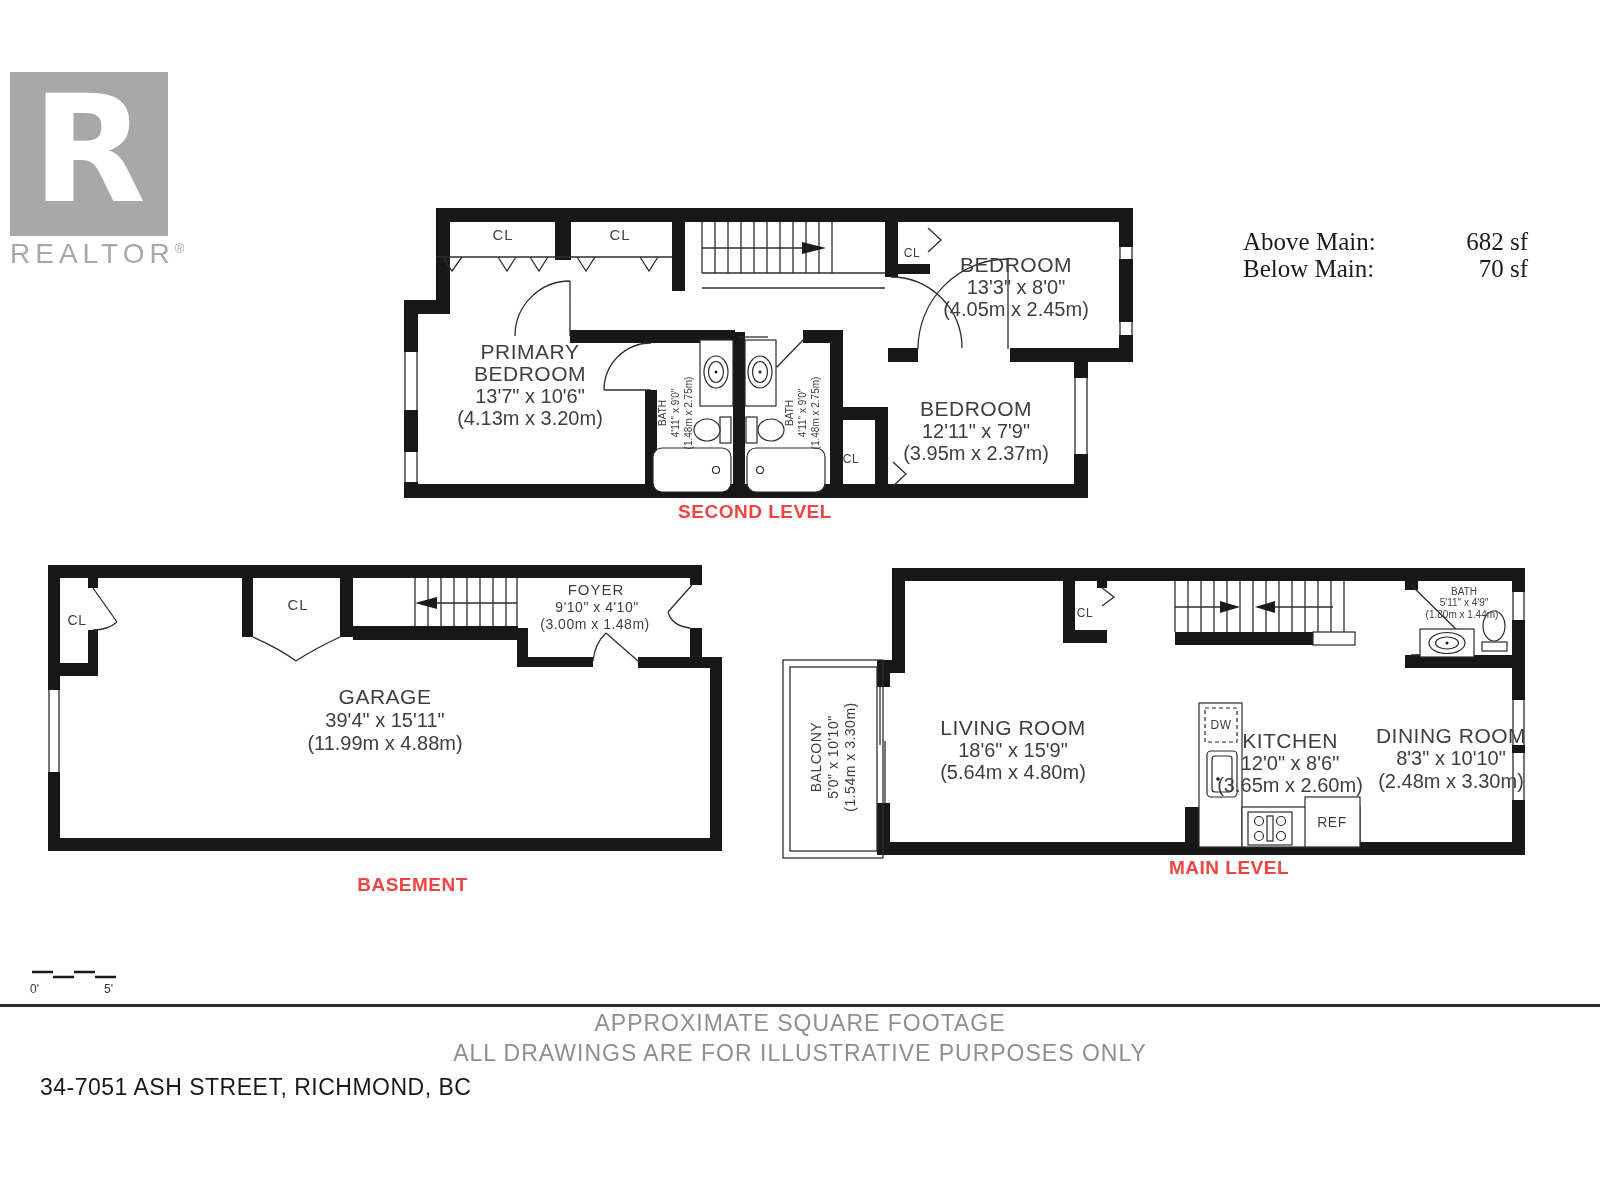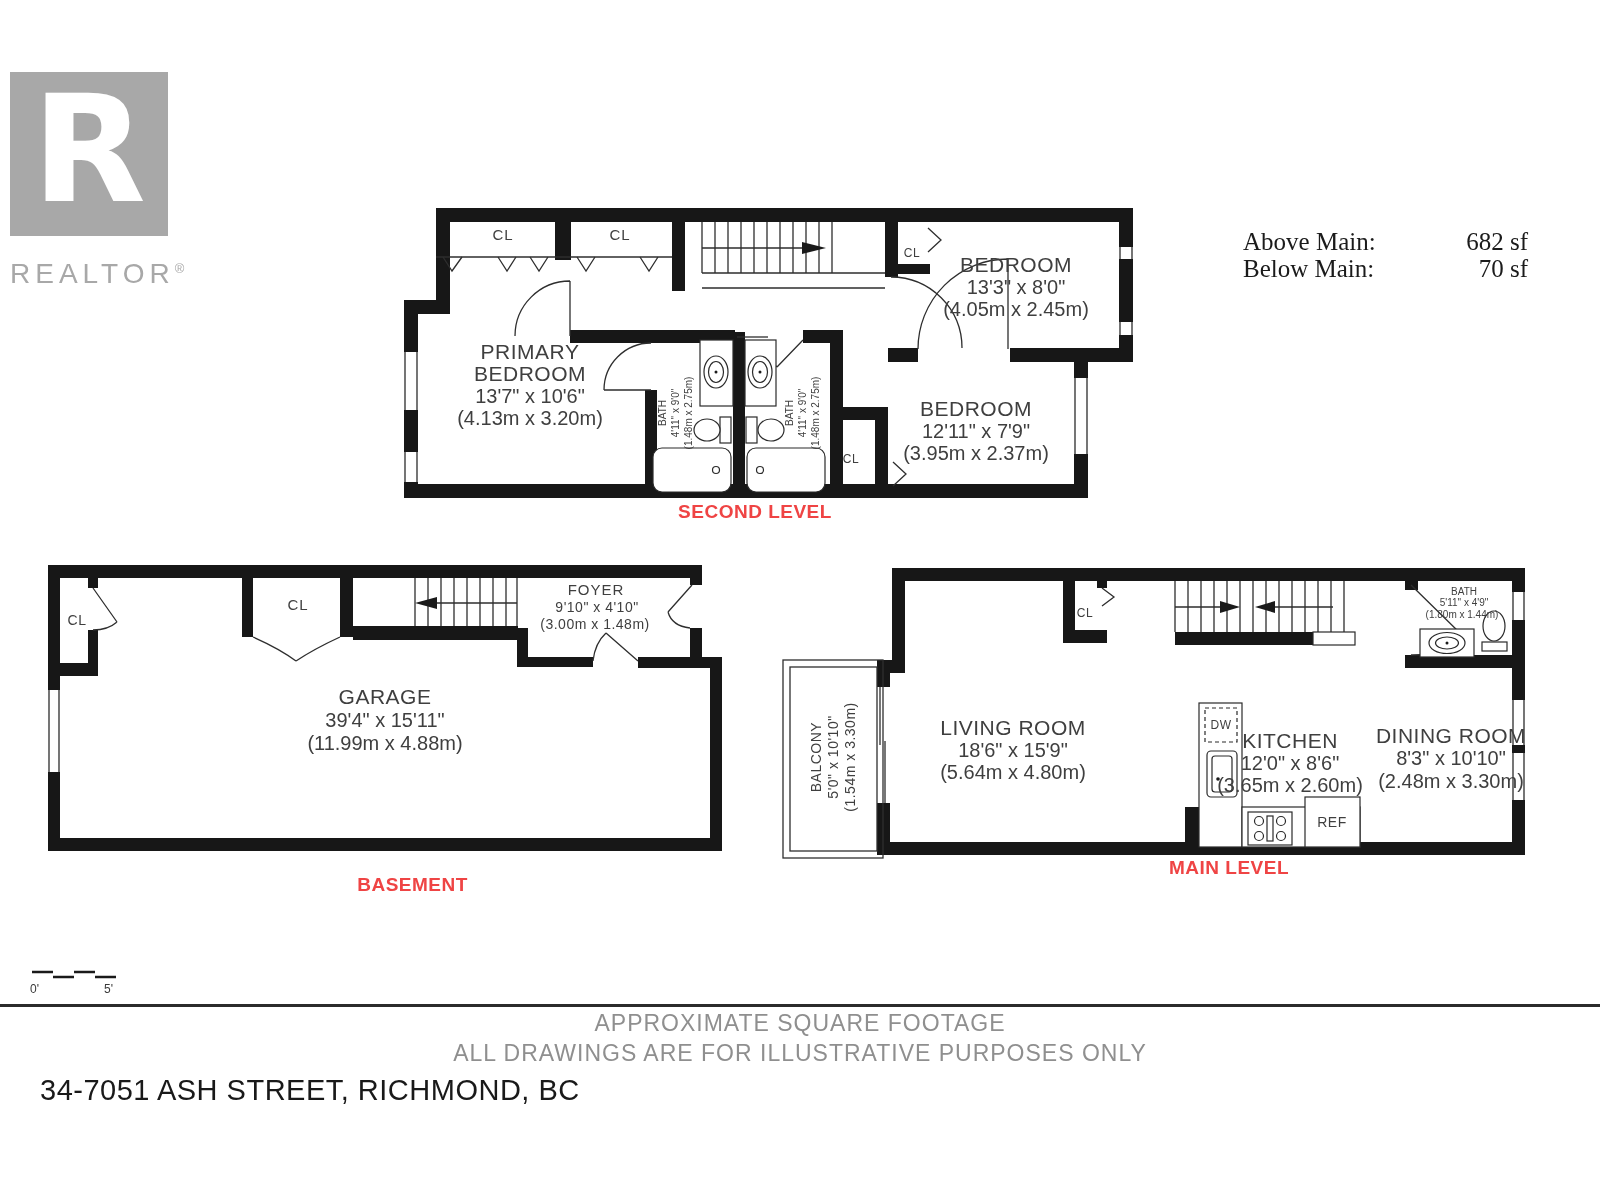--- a/index.html
+++ b/index.html
@@ -4,31 +4,31 @@
 <style>
   html,body{margin:0;padding:0;background:#e8e8e8;}
   .page{position:relative;width:1600px;height:1200px;background:#ffffff;overflow:hidden;
         font-family:"Liberation Sans",sans-serif;}
   
   .logo-mark{position:absolute;left:10px;top:72px;width:158px;height:164px;background:#a8a8a8;
              display:flex;align-items:center;justify-content:center;}
   .logo-mark span{color:#fff;font-family:"DejaVu Sans",sans-serif;font-weight:bold;
                   font-size:148px;line-height:148px;transform:translateY(-4px);}
   .logo-word{position:absolute;left:10px;top:238px;width:200px;color:#a8a8a8;
-             font-size:28px;letter-spacing:5px;font-family:"Liberation Sans",sans-serif;margin-top:20px;}
+             font-size:28px;letter-spacing:5px;font-family:"Liberation Sans",sans-serif;}
   .logo-word sup{font-size:13px;letter-spacing:0;}
   
   .summary{position:absolute;left:1243px;top:228px;width:285px;
            font-family:"Liberation Serif",serif;font-size:25px;color:#1b1b1b;line-height:27px;}
   .summary .row{display:flex;justify-content:space-between;}
   
   .caption{position:absolute;font-size:19px;font-weight:bold;letter-spacing:.5px;color:#ef4444;text-align:center;}
   .divider{position:absolute;left:0;top:1004px;width:1600px;height:3px;background:#2b2b2b;}
   .foot{position:absolute;left:0;width:1600px;text-align:center;color:#8f8f8f;font-size:23px;letter-spacing:1px;}
-  .address{position:absolute;left:40px;top:1074px;font-size:29px;color:#191919;letter-spacing:.5px;}
+  .address{position:absolute;left:40px;top:1074px;font-size:23px;color:#191919;letter-spacing:.5px;}
   .scale-label{position:absolute;font-size:12px;color:#3a3a3a;}
   
   svg{position:absolute;overflow:visible;}
   svg .wall{fill:#171717;stroke:none;}
   svg .thin{stroke:#2e2e2e;stroke-width:1.3;fill:none;}
   svg .fix{stroke:#2a2a2a;stroke-width:1.2;fill:#ffffff;}
   svg .win{fill:#ffffff;}
   svg .winline{stroke:#1c1c1c;stroke-width:1.2;}
   svg .arrow{fill:#1a1a1a;stroke:none;}
   svg text{fill:#3f3f3f;font-family:"Liberation Sans",sans-serif;text-anchor:middle;}

